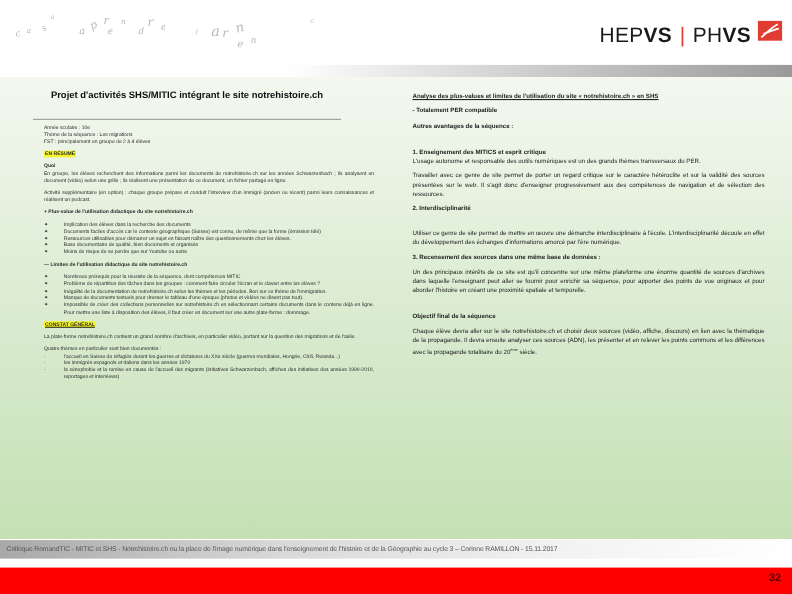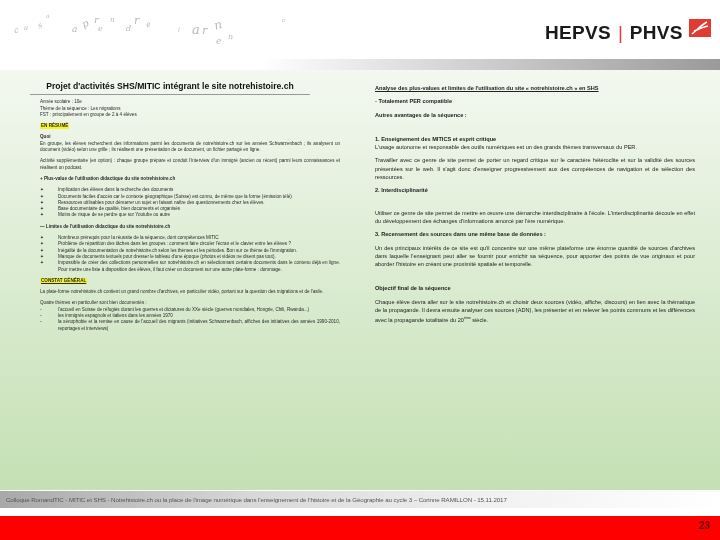--- a/index.html
+++ b/index.html
@@ -4,35 +4,35 @@
 <style>
   * { margin: 0; padding: 0; box-sizing: border-box; }
   html, body { width: 720px; height: 540px; overflow: hidden; background: #ffffff; }
   body { font-family: "Liberation Sans", sans-serif; position: relative; color: #1a1a1a; }
 
   .header { position: absolute; left: 0; top: 0; width: 720px; height: 70px; background: #fff; }
   .deco { position: absolute; left: 10px; top: 12px; width: 300px; height: 50px; }
   .deco span { position: absolute; color: #b8b8b8; font-family: "DejaVu Serif", serif; font-style: italic; }
   .logo { position: absolute; left: 545px; top: 22px; display: flex; align-items: center; }
   .logo-text { font-family: "Liberation Sans", sans-serif; font-size: 19px; color: #1a1a1a; letter-spacing: 0.3px; }
-  .logo-text b { font-weight: 700; }
+  .logo-text b { font-weight: 400; }
   .logo-text .light { font-weight: 700; }
   .logo-sep { color: #e03c31; font-weight: 300; margin: 0 7px; font-size: 19px; }
   .logo-mark { width: 22px; height: 18px; background: #e03c31; margin-left: 6px; margin-top: -10px; position: relative; }
 
   .grey-bar { position: absolute; left: 260px; top: 59px; width: 460px; height: 12px;
     background: linear-gradient(to right, rgba(255,255,255,0) 0%, #d6d6d6 40%, #9a9a9a 100%); }
 
   .content { position: absolute; left: 0; top: 70px; width: 720px; height: 420px;
     background: linear-gradient(to bottom, #f4f8f0 0%, #dfeed7 40%, #c5e0b4 100%); }
 
   .col-left { position: absolute; left: 40px; top: 10px; width: 300px; font-size: 4.6px; line-height: 6.3px; color: #2a2a2a; }
   .col-right { position: absolute; left: 375px; top: 10px; width: 320px; font-size: 5.6px; line-height: 8.3px; color: #222; }
 
-  .left-title { font-size: 8.6px; font-weight: 700; text-align: center; width: 280px; margin-left: -10px; border-bottom: 0.5px solid #999; padding-bottom: 5px; margin-bottom: 4px; margin-top: 3px; color: #111; }
+  .left-title { font-size: 8.6px; font-weight: 700; text-align: center; width: 280px; margin-left: -10px; border-bottom: 0.5px solid #999; padding-bottom: 19px; margin-bottom: 4px; margin-top: 3px; color: #111; }
   .hl { background: #f5f52a; font-weight: 700; padding: 0 1px; display: inline-block; }
   .b { font-weight: 700; }
   .gap { height: 5px; }
   .para { text-align: justify; }
   ul.bl { list-style: none; }
   ul.bl li { position: relative; padding-left: 18px; text-align: justify; }
   ul.bl li .mk { position: absolute; left: 0; top: 0; }
 
   .right-title { font-weight: 700; text-decoration: underline; font-size: 5.6px; margin-top: 4px; }
   .rsec { font-weight: 700; }
@@ -155,13 +155,13 @@
     <div class="rsec">Objectif final de la séquence</div>
     <div class="gap"></div>
     <div class="para"><span>Chaque élève devra aller sur le site notrehistoire.ch et choisir deux sources (vidéo, affiche, discours) en lien avec la thématique de la propagande. Il devra ensuite analyser ces sources (ADN), les présenter et en relever les points communs et les différences avec la propagande totalitaire du 20</span><sup style="font-size:3.5px;">ème</sup><span> siècle.</span></div>
   </div>
 </div>
 
 <div class="footer-bar"></div>
 <div class="footer-text">Colloque RomandTIC - MITIC et SHS - Notrehistoire.ch ou la place de l'image numérique dans l'enseignement de l'histoire et de la Géographie au cycle 3 – Corinne RAMILLON - 15.11.2017</div>
 <div class="divider"></div>
 <div class="red-bar"></div>
-<div class="page-num">23</div>
+<div class="page-num">32</div>
 
 </body></html>

